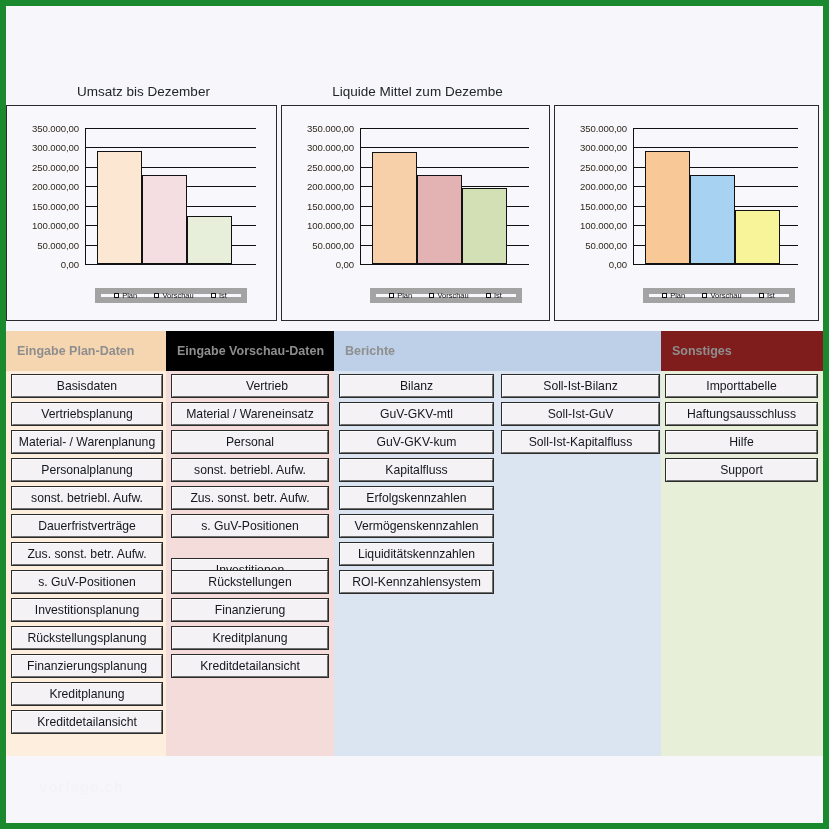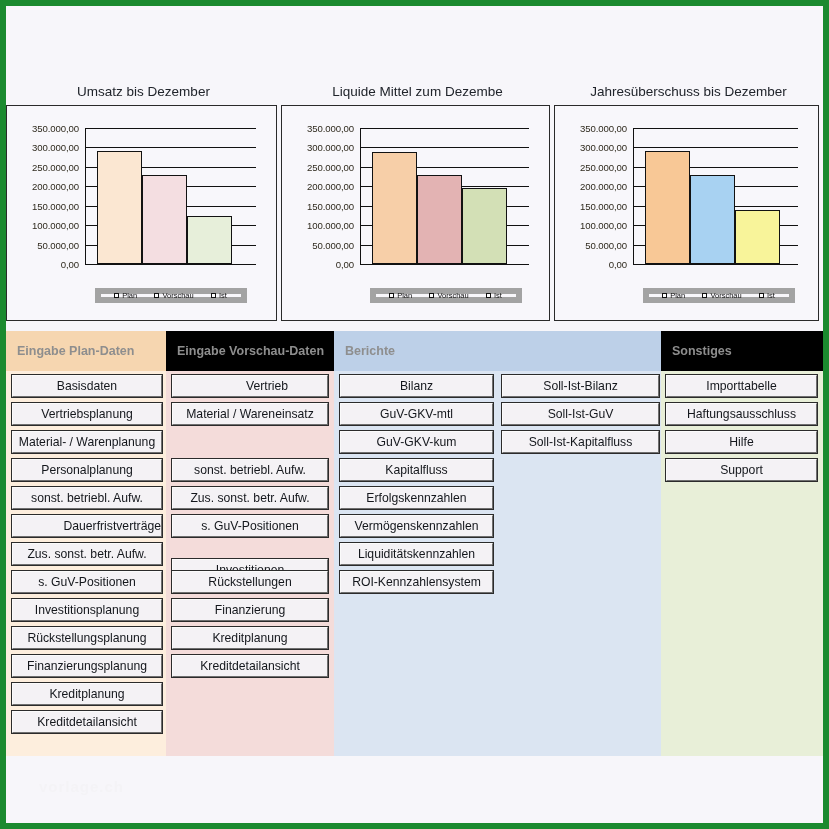--- a/index.html
+++ b/index.html
@@ -162,21 +162,20 @@
               </div>
               <div class="li">
                 <span class="sw"></span>
                 <span>Ist</span>
               </div>
             </div>
           </div>
         </div>
       </div>
       <div class="chart-wrap" style="left: 548px; width: 269px;">
-        <div class="chart-title">Jahresüberschuss bis Dezember</div>
         <div class="chart-box">
           <div class="plot">
             <div class="gridline" style="top: 158px; left: 78px; width: 165px;"></div>
             <div class="ylab" style="top: 158px; right: 191px;">0,00</div>
             <div class="gridline" style="top: 138.571px; left: 78px; width: 165px;"></div>
             <div class="ylab" style="top: 138.571px; right: 191px;">50.000,00</div>
             <div class="gridline" style="top: 119.143px; left: 78px; width: 165px;"></div>
             <div class="ylab" style="top: 119.143px; right: 191px;">100.000,00</div>
             <div class="gridline" style="top: 99.7143px; left: 78px; width: 165px;"></div>
             <div class="ylab" style="top: 99.7143px; right: 191px;">150.000,00</div>
@@ -223,21 +222,21 @@
           </div>
           <div class="btn" style="left: 6px; width: 150px; top: 60px;">
             <span>Material- / Warenplanung</span>
           </div>
           <div class="btn" style="left: 6px; width: 150px; top: 88px;">
             <span>Personalplanung</span>
           </div>
           <div class="btn" style="left: 6px; width: 150px; top: 116px;">
             <span>sonst. betriebl. Aufw.</span>
           </div>
-          <div class="btn" style="left: 6px; width: 150px; top: 144px; justify-content: flex-end;">
+          <div class="btn" style="left: 6px; width: 150px; top: 144px;">
             <span>Dauerfristverträge</span>
           </div>
           <div class="btn" style="left: 6px; width: 150px; top: 172px;">
             <span>Zus. sonst. betr. Aufw.</span>
           </div>
           <div class="btn" style="left: 6px; width: 150px; top: 200px;">
             <span>s. GuV-Positionen</span>
           </div>
           <div class="btn" style="left: 6px; width: 150px; top: 228px;">
             <span>Investitionsplanung</span>
@@ -258,20 +257,23 @@
       </div>
       <div class="col" style="left: 160px; width: 168px;">
         <div class="col-head" style="background: #000000;">Eingabe Vorschau-Daten</div>
         <div class="col-body" style="background: rgb(244, 220, 218);">
           <div class="btn" style="left: 6px; width: 156px; top: 4px; padding-left: 34px;">
             <span>Vertrieb</span>
           </div>
           <div class="btn" style="left: 6px; width: 156px; top: 32px;">
             <span>Material / Wareneinsatz</span>
           </div>
+          <div class="btn" style="left: 6px; width: 156px; top: 60px;">
+            <span>Personal</span>
+          </div>
           <div class="btn" style="left: 6px; width: 156px; top: 88px;">
             <span>sonst. betriebl. Aufw.</span>
           </div>
           <div class="btn" style="left: 6px; width: 156px; top: 116px;">
             <span>Zus. sonst. betr. Aufw.</span>
           </div>
           <div class="btn" style="left: 6px; width: 156px; top: 144px;">
             <span>s. GuV-Positionen</span>
           </div>
           <div class="btn" style="left: 6px; width: 156px; top: 188px;">
@@ -323,21 +325,21 @@
           </div>
           <div class="btn" style="left: 168px; width: 157px; top: 32px;">
             <span>Soll-Ist-GuV</span>
           </div>
           <div class="btn" style="left: 168px; width: 157px; top: 60px;">
             <span>Soll-Ist-Kapitalfluss</span>
           </div>
         </div>
       </div>
       <div class="col" style="left: 655px; width: 162px;">
-        <div class="col-head" style="background: #000000;">Sonstiges</div>
+        <div class="col-head" style="background: #7f1d1d;">Sonstiges</div>
         <div class="col-body" style="background: rgb(232, 239, 216);">
           <div class="btn" style="left: 5px; width: 151px; top: 4px;">
             <span>Importtabelle</span>
           </div>
           <div class="btn" style="left: 5px; width: 151px; top: 32px;">
             <span>Haftungsausschluss</span>
           </div>
           <div class="btn" style="left: 5px; width: 151px; top: 60px;">
             <span>Hilfe</span>
           </div>

